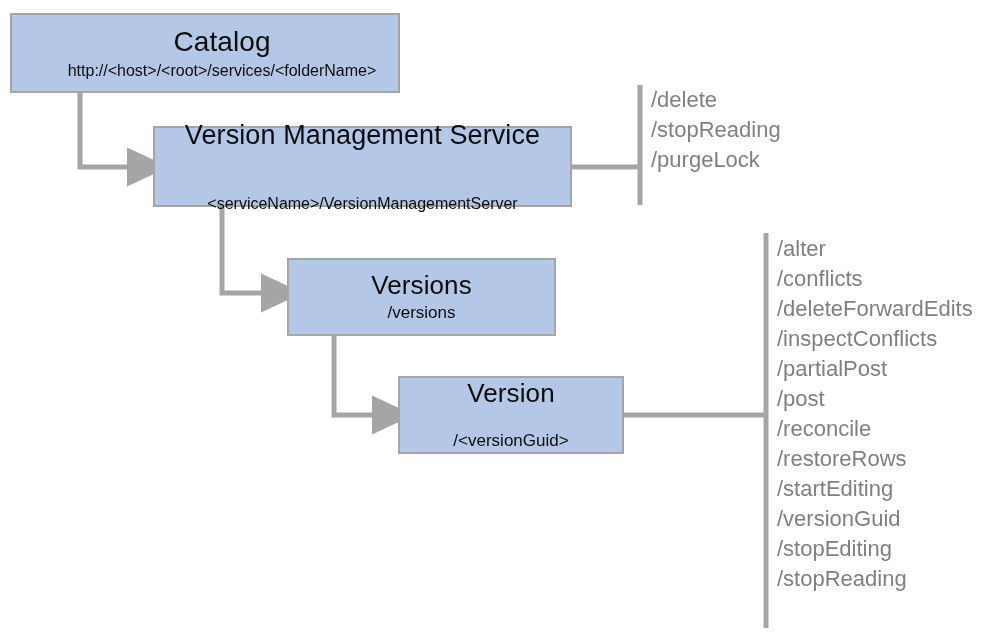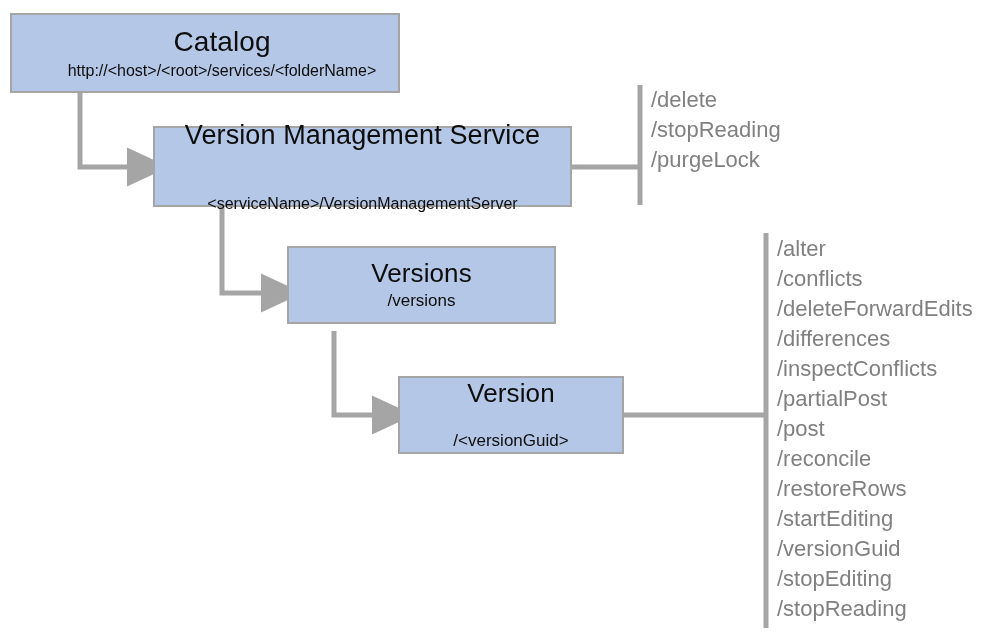--- a/index.html
+++ b/index.html
@@ -58,21 +58,21 @@
   }
 
   #node-catalog      { left: 10px;  top: 13px;  width: 390px; height: 80px; padding-left: 40px; }
   #node-catalog .node-title { font-size: 28px; }
   #node-catalog .node-path  { font-size: 16px; }
 
   #node-vms          { left: 153px; top: 126px; width: 419px; height: 81px; }
   #node-vms .node-title { font-size: 27px; text-align: right; }
   #node-vms .node-path  { font-size: 16px; margin-top: 43px; }
 
-  #node-versions     { left: 287px; top: 246px; width: 269px; height: 78px; }
+  #node-versions     { left: 287px; top: 258px; width: 269px; height: 78px; }
   #node-versions .node-title { font-size: 26px; }
   #node-versions .node-path  { font-size: 17px; }
 
   #node-version      { left: 398px; top: 376px; width: 226px; height: 78px; gap: 20px; }
   #node-version .node-title { font-size: 26px; }
   #node-version .node-path  { font-size: 17px; }
 
   
   .op-list {
     position: absolute;
@@ -146,21 +146,20 @@
   <div class="op-list" id="ops-service">
       <span class="op-item">/delete</span>
       <span class="op-item">/stopReading</span>
       <span class="op-item">/purgeLock</span>
     </div>
 
   <div class="op-list" id="ops-version">
       <span class="op-item">/alter</span>
       <span class="op-item">/conflicts</span>
       <span class="op-item">/deleteForwardEdits</span>
-      <span class="op-item">/differences</span>
       <span class="op-item">/inspectConflicts</span>
       <span class="op-item">/partialPost</span>
       <span class="op-item">/post</span>
       <span class="op-item">/reconcile</span>
       <span class="op-item">/restoreRows</span>
       <span class="op-item">/startEditing</span>
       <span class="op-item">/versionGuid</span>
       <span class="op-item">/stopEditing</span>
       <span class="op-item">/stopReading</span>
     </div>

